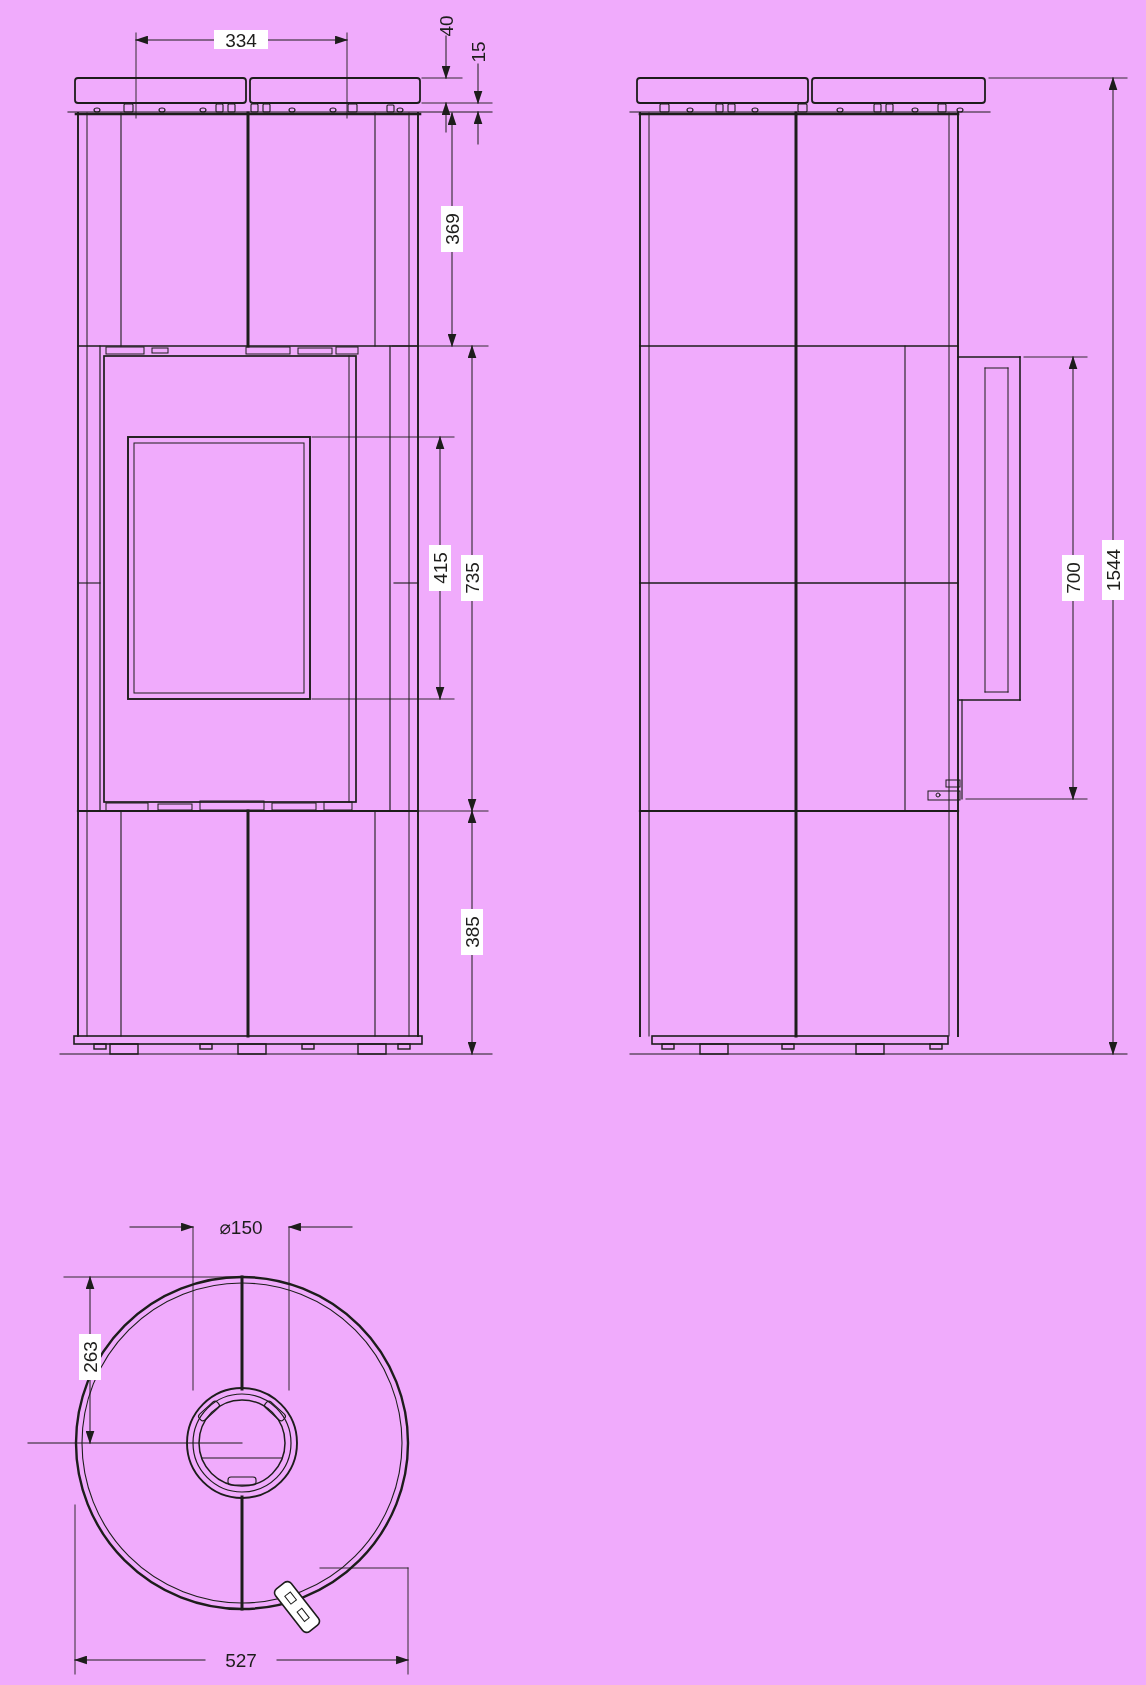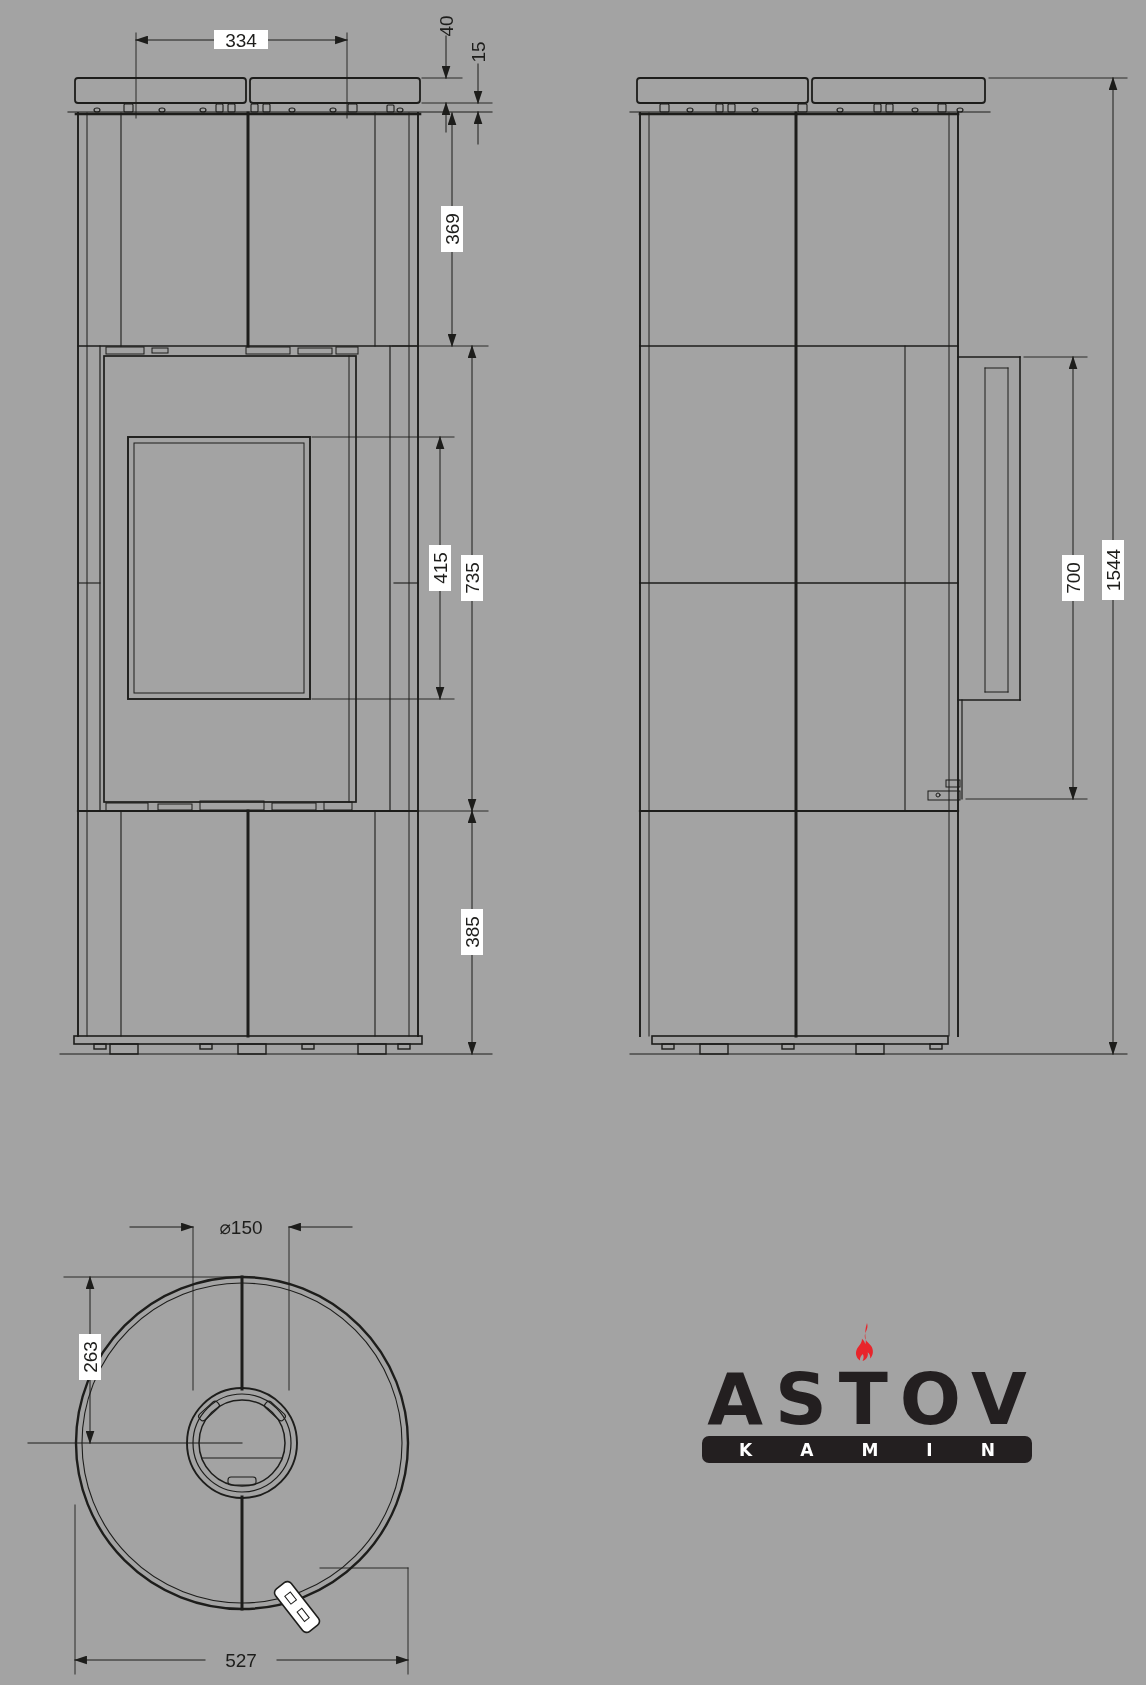--- a/index.html
+++ b/index.html
@@ -1,16 +1,16 @@
 <!DOCTYPE html>
 <html><head>
 <meta charset="utf-8">
 <style>
   html,body{margin:0;padding:0;background:#fff;}
-  .canvas{position:relative;width:1146px;height:1685px;background:#a3a3a3;overflow:hidden;
+  .canvas{position:relative;width:1146px;height:1685px;background:#f0abfc;overflow:hidden;
           font-family:"Liberation Sans",sans-serif;}
   svg.drawing{position:absolute;left:0;top:0;}
   .dim{font:19px "Liberation Sans",sans-serif;fill:#1d1d1b;}
   .lbg{fill:#ffffff;}
   
   .logo{position:absolute;left:672px;top:1322px;width:390px;height:160px;text-align:center;}
   .flame{display:block;margin:0 auto;width:42px;height:46px;}
   .brand{font-family:"DejaVu Sans","Liberation Sans",sans-serif;font-weight:bold;
          font-size:72px;line-height:62px;color:#231f20;letter-spacing:12px;margin-right:-12px;
          white-space:nowrap;}
@@ -258,27 +258,14 @@
     <text class="dim" x="90" y="1357" text-anchor="middle" transform="rotate(-90 90 1357)" dominant-baseline="central" stroke="none" fill="#1d1d1b">263</text>
 
     <line x1="75" y1="1505" x2="75" y2="1674" stroke-width="0.9"></line>
     <line x1="408" y1="1568" x2="408" y2="1674" stroke-width="0.9"></line>
     <line x1="75" y1="1660" x2="205" y2="1660" marker-start="url(#arr)"></line>
     <line x1="277" y1="1660" x2="408" y2="1660" marker-end="url(#arr)"></line>
     <text class="dim" x="241" y="1667" text-anchor="middle" stroke="none" fill="#1d1d1b">527</text>
   </g>
 </svg>
 
-<div class="logo">
-  <svg class="flame" viewBox="0 0 40 44">
-    <path d="M20 1 C22 7 17 10 18 15 C18.7 18.4 22 20 24 23 C26.6 26.9 26 32 23 35
-             C23.4 32.4 22.5 30.3 20.7 29 C21.5 33 19.3 36.2 15.8 37.3
-             C17 35 17.1 32.8 16 30.7 C14.5 32.4 13 34.1 13.3 36.8
-             C10 34.5 8.6 30.4 10 26.7 C11.5 22.7 15.3 20.8 15.2 16
-             C16.9 17.4 18 19.1 18.3 21.3 C20.4 17.3 16.2 12.6 20 1 Z" fill="#e8252b" stroke="none"></path>
-  </svg>
-  <div class="brand">ASTOV</div>
-  <div class="brandbar">
-    <span>KAMIN</span>
-  </div>
+
 </div>
 
-</div>
-
 </body></html>

